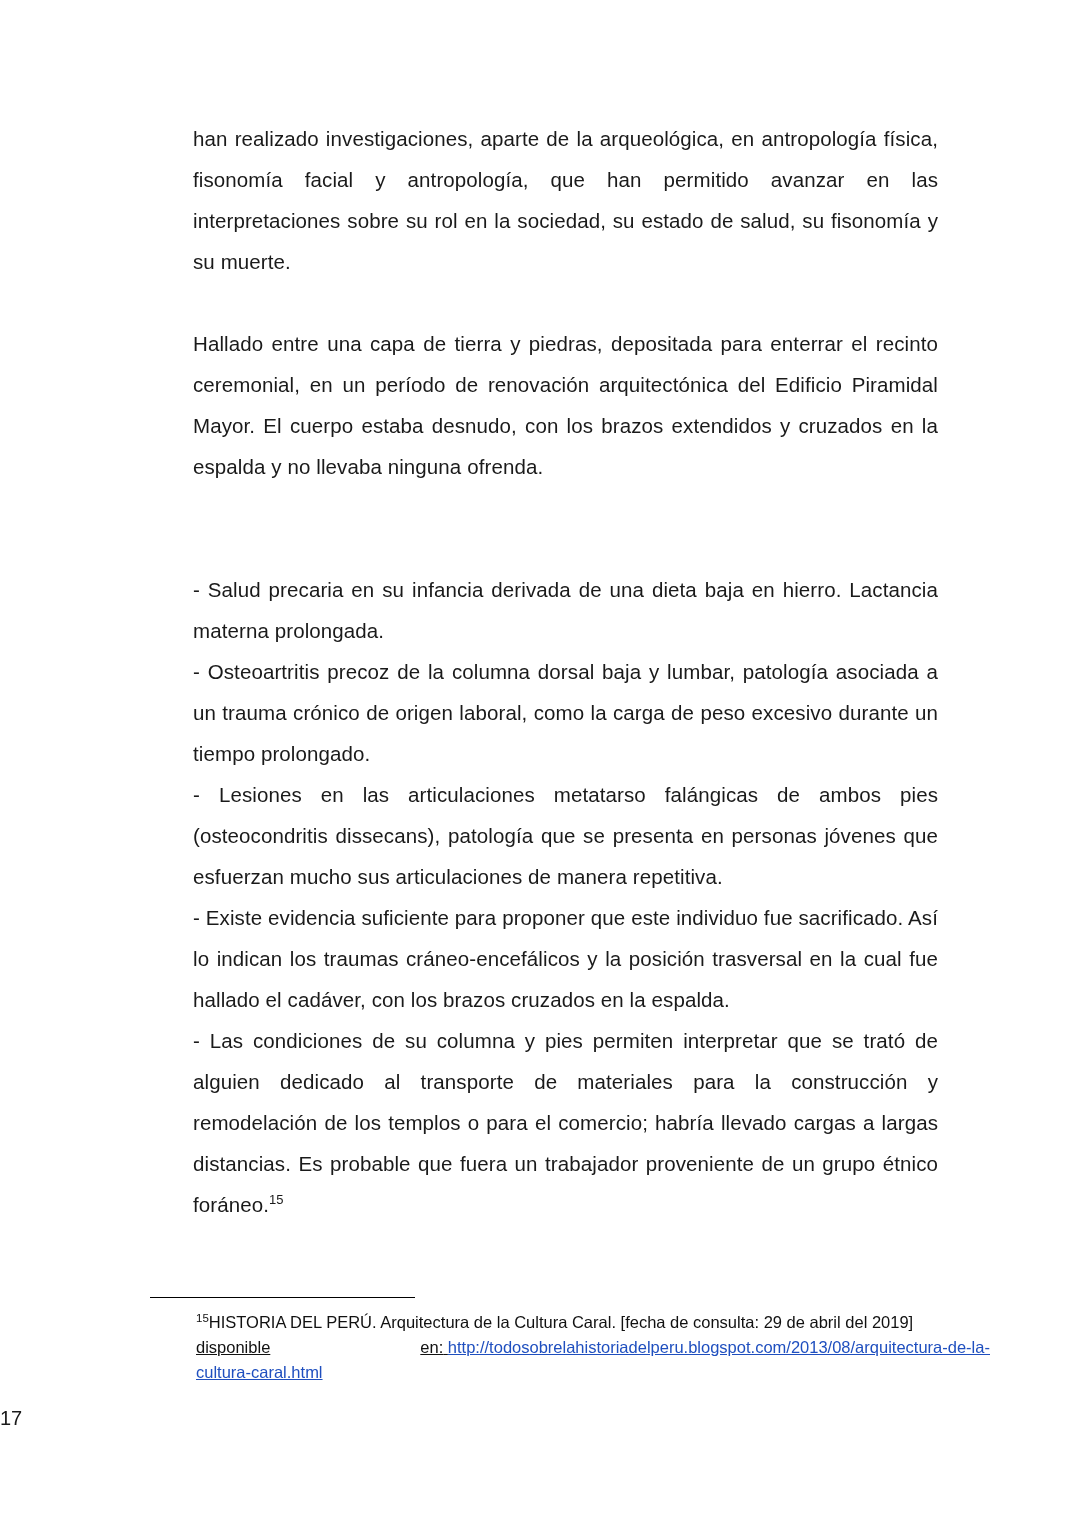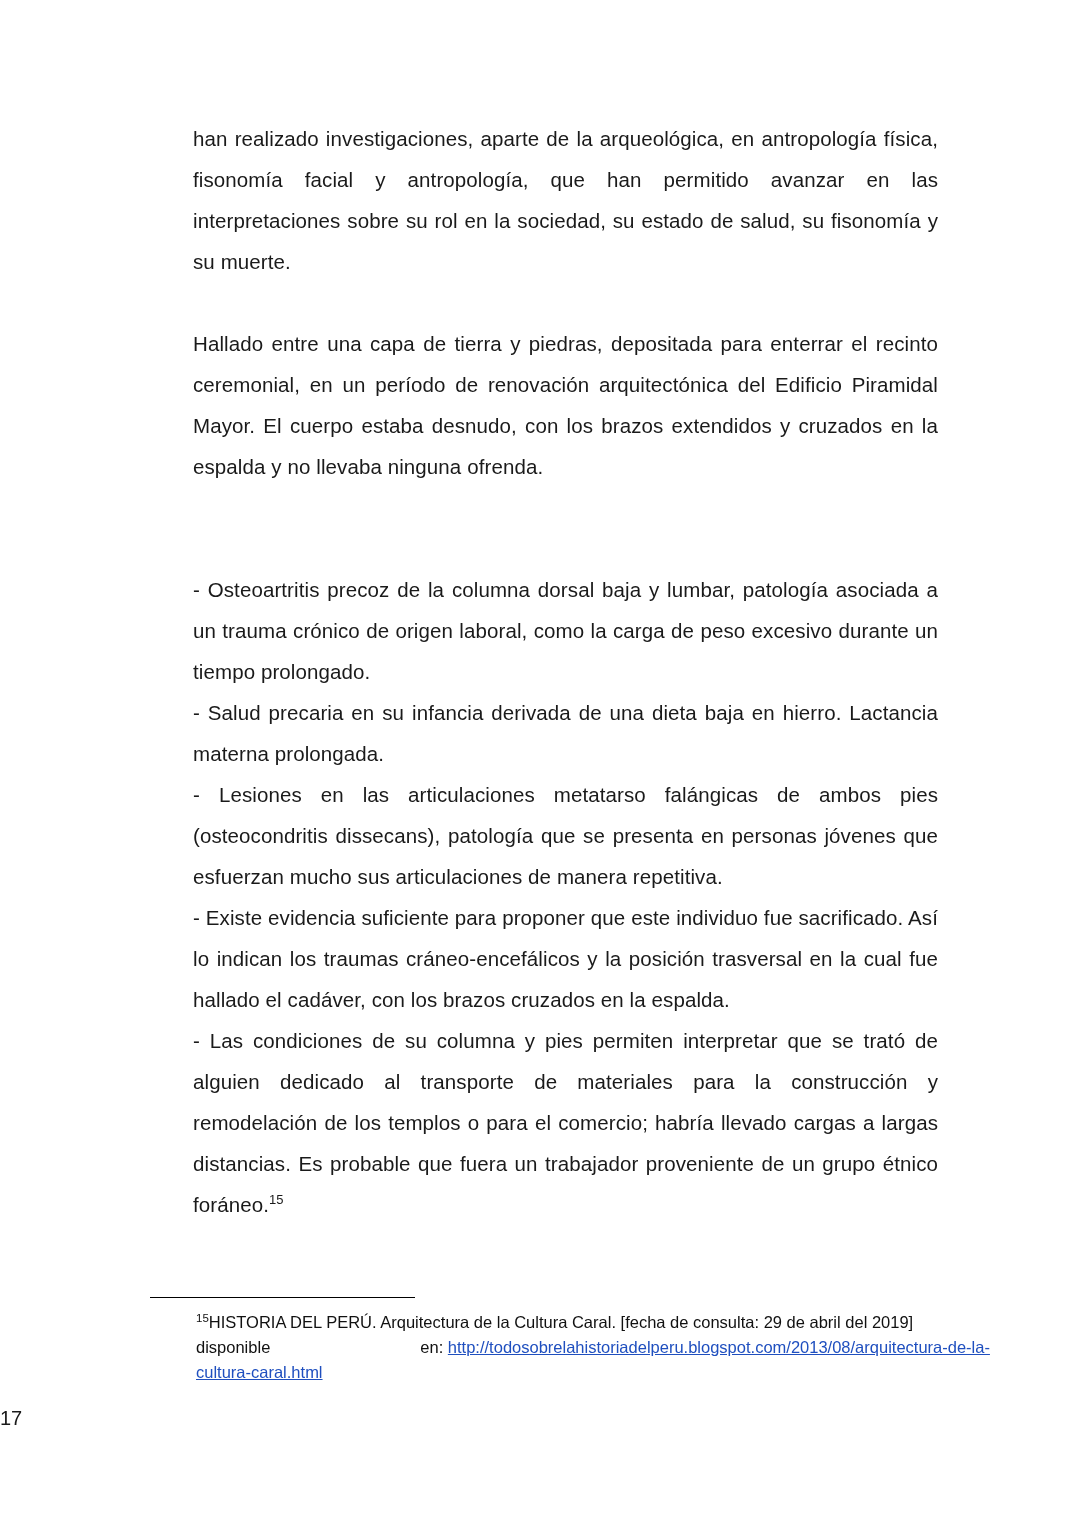--- a/index.html
+++ b/index.html
@@ -67,20 +67,21 @@
     line-height: 0;
   }
   .footnote a.fn-link {
     color: #1f4fbf;
     text-decoration: underline;
     word-break: break-all;
   }
   .fn-line2 {
     display: block;
     white-space: nowrap;
+    text-decoration: underline;
   }
   .fn-spacer {
     display: inline-block;
     width: 150px;
   }
   .page-number {
     position: absolute;
     left: 0;
     right: 0;
     top: 1407px;
@@ -98,22 +99,22 @@
   <div class="body-area">
 
     <p class="para">han realizado investigaciones, aparte de la arqueológica, en antropología física, fisonomía facial y antropología, que han permitido avanzar en las interpretaciones sobre su rol en la sociedad, su estado de salud, su fisonomía y su muerte.</p>
     <div class="gap"></div>
 
     <p class="para">Hallado entre una capa de tierra y piedras, depositada para enterrar el recinto ceremonial, en un período de renovación arquitectónica del Edificio Piramidal Mayor. El cuerpo estaba desnudo, con los brazos extendidos y cruzados en la espalda y no llevaba ninguna ofrenda.</p>
     <div class="gap"></div>
 
     <div class="gap"></div>
 
+    <p class="para">- Salud precaria en su infancia derivada de una dieta baja en hierro. Lactancia materna prolongada.</p>
     <p class="para">- Osteoartritis precoz de la columna dorsal baja y lumbar, patología asociada a un trauma crónico de origen laboral, como la carga de peso excesivo durante un tiempo prolongado.</p>
-    <p class="para">- Salud precaria en su infancia derivada de una dieta baja en hierro. Lactancia materna prolongada.</p>
     <p class="para">- Lesiones en las articulaciones metatarso falángicas de ambos pies (osteocondritis dissecans), patología que se presenta en personas jóvenes que esfuerzan mucho sus articulaciones de manera repetitiva.</p>
     <p class="para">- Existe evidencia suficiente para proponer que este individuo fue sacrificado. Así lo indican los traumas cráneo-encefálicos y la posición trasversal en la cual fue hallado el cadáver, con los brazos cruzados en la espalda.</p>
     <p class="para"><span>- Las condiciones de su columna y pies permiten interpretar que se trató de alguien dedicado al transporte de materiales para la construcción y remodelación de los templos o para el comercio; habría llevado cargas a largas distancias. Es probable que fuera un trabajador proveniente de un grupo étnico foráneo.</span><span class="sup">15</span></p>
 
   </div>
 
   <div class="footnote-rule"></div>
 
   <div class="footnote">
     <span class="fn-num">15</span><span>HISTORIA DEL PERÚ. Arquitectura de la Cultura Caral. [fecha de consulta: 29 de abril del 2019]</span>

